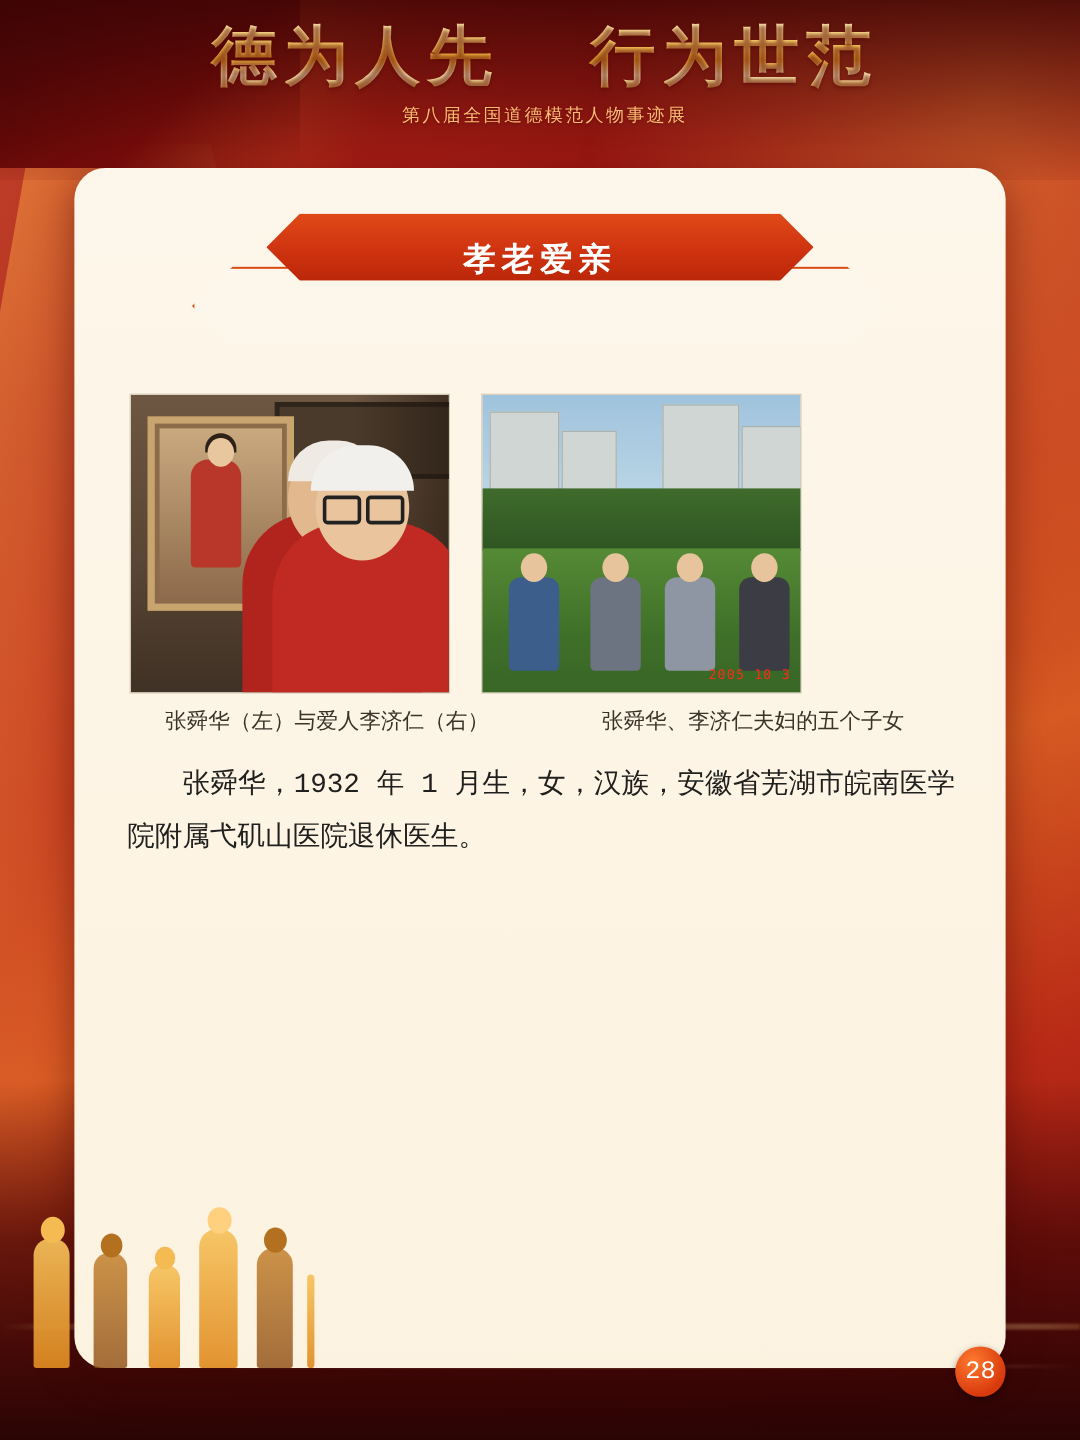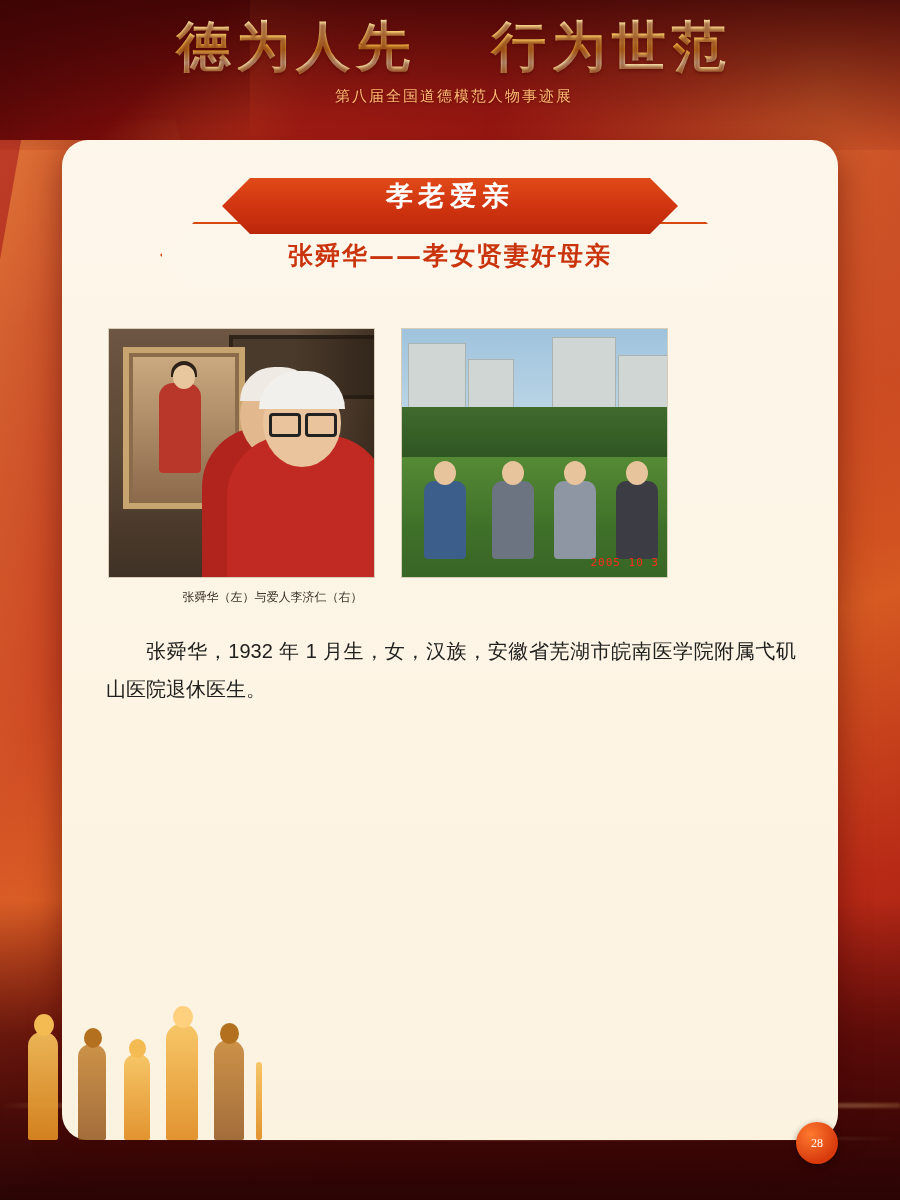--- a/index.html
+++ b/index.html
@@ -77,21 +77,21 @@
     border-radius:26px;
     box-shadow:0 10px 32px rgba(60,5,5,0.45);
   }
 
   
   .banner-wrap{position:absolute;left:50%;transform:translateX(-50%);top:38px;width:580px;height:110px;}
   .banner-ribbon{
     position:absolute;left:62px;top:0;width:456px;height:56px;
     background:linear-gradient(180deg,#e04a18 0%,#cf3310 55%,#bb2709 100%);
     clip-path:polygon(28px 0,428px 0,456px 28px,428px 56px,28px 56px,0 28px);
-    display:flex;align-items:flex-start;justify-content:center;
+    display:flex;align-items:flex-end;justify-content:center;
   }
   .banner-ribbon span{
     color:#fff;font-size:27px;font-weight:bold;letter-spacing:5px;
     font-family:"DejaVu Serif",serif;
   }
   .banner-lower{
     position:absolute;left:0;top:44px;width:580px;height:66px;
     border:2px solid #d9490f;
     clip-path:polygon(34px 0,546px 0,580px 33px,546px 66px,34px 66px,0 33px);
     background:#fdf6ea;
@@ -104,21 +104,21 @@
   .person-name{
     color:#c9340d;font-size:25px;font-weight:bold;letter-spacing:2px;
     font-family:"DejaVu Serif",serif;
   }
 
   
   .photos{position:absolute;left:46px;top:188px;width:684px;}
   .photo-row{display:flex;gap:26px;}
   .photo-box{position:relative;width:265px;height:248px;overflow:hidden;border:1px solid #d8cdb8;}
   .cap{
-    text-align:center;font-size:12px;color:#3b3228;margin-top:11px;
+    text-align:center;font-size:18px;color:#3b3228;margin-top:11px;
     font-family:"DejaVu Sans","Liberation Sans",sans-serif;
   }
   .cap-row{display:flex;gap:26px;}
   .cap-cell{width:329px;}
 
   
   .p1{background:linear-gradient(180deg,#6d5642 0%,#5a4634 55%,#3f3125 100%);}
   .p1 .wallframe{position:absolute;left:14px;top:18px;width:110px;height:150px;background:#8c6b4a;border:6px solid #c8a46e;}
   .p1 .wallframe .pic{position:absolute;inset:4px;background:linear-gradient(180deg,#caa97f,#8d6b4c);}
   .p1 .wallframe .lady{position:absolute;left:30px;top:30px;width:42px;height:90px;background:#b9372a;border-radius:14px 14px 4px 4px;}
@@ -141,38 +141,38 @@
   .p2 .bldg{position:absolute;background:#cfd6d3;border:1px solid #aab3af;}
   .p2 .treeline{position:absolute;left:0;top:78px;width:329px;height:52px;background:linear-gradient(180deg,#3f6b2c,#2f5522);}
   .p2 .lawn{position:absolute;left:0;bottom:0;width:329px;height:120px;background:linear-gradient(180deg,#558a35,#3f7029 60%,#386626);}
   .p2 .person{position:absolute;bottom:18px;width:42px;height:78px;border-radius:10px 10px 4px 4px;}
   .p2 .phead{position:absolute;width:22px;height:24px;background:#e7c49b;border-radius:50%;}
   .p2 .stamp{position:absolute;right:8px;bottom:8px;color:#ff2b1a;font-size:11px;font-family:"DejaVu Sans Mono","Liberation Mono",monospace;letter-spacing:1px;}
 
   
   .body-text{
     position:absolute;left:44px;top:492px;width:690px;
-    font-size:20px;line-height:1.92;color:#20201e;
-    font-family:Liberation Sans, sans-serif;
+    font-size:23px;line-height:1.92;color:#20201e;
+    font-family:Liberation Mono, monospace;
     text-align:justify;
   }
   .body-text p{margin:0 0 2px 0;text-indent:2em;}
 
   
   .silhouettes{position:absolute;left:0;bottom:60px;width:900px;height:170px;}
   .sil{position:absolute;bottom:0;background:linear-gradient(180deg,#f6c25c,#e08b21);opacity:.92;}
   .sil.dark{background:linear-gradient(180deg,#c07a22,#8d4c12);opacity:.8;}
   .sil-head{position:absolute;border-radius:50%;}
 
   
   .page-num{
     position:absolute;right:62px;bottom:36px;width:42px;height:42px;border-radius:50%;
     background:radial-gradient(circle at 35% 30%,#ff7a2f,#d83a0c 70%);
     color:#fff;display:flex;align-items:center;justify-content:center;
-    font-size:12px;font-family:Liberation Serif, serif;
+    font-size:21px;font-family:Liberation Mono, monospace;
     box-shadow:0 2px 6px rgba(0,0,0,0.4);
   }
 </style>
 </head>
 <body>
 
 <div class="bg-base"></div>
 <div class="bg-left-ray"></div>
 <div class="bg-ray2"></div>
 <div class="bg-right-glow"></div>
@@ -188,23 +188,20 @@
     <span class="gap"></span>
     <span>行为世范</span>
   </div>
   <div class="sub-title">第八届全国道德模范人物事迹展</div>
 </div>
 
 <div class="card">
 
   <div class="banner-wrap">
     <div class="banner-lower"></div>
-    <div class="banner-lower-inner">
-      <span class="person-name">张舜华——孝女贤妻好母亲</span>
-    </div>
     <div class="banner-ribbon">
       <span>孝老爱亲</span>
     </div>
   </div>
 
   <div class="photos">
     <div class="photo-row">
 
       <div class="photo-box p1">
         <div class="topart"></div>
@@ -252,20 +249,23 @@
 
         <div class="stamp">2005 10  3</div>
       </div>
 
     </div>
 
     <div class="cap-row">
       <div class="cap-cell">
         <div class="cap">张舜华（左）与爱人李济仁（右）</div>
       </div>
+      <div class="cap-cell">
+        <div class="cap">张舜华、李济仁夫妇的五个子女</div>
+      </div>
     </div>
   </div>
 
   <div class="body-text">
     <p>张舜华，1932 年 1 月生，女，汉族，安徽省芜湖市皖南医学院附属弋矶山医院退休医生。</p>
   </div>
 </div>
 
 <div class="silhouettes">
   <div class="sil" style="left:28px;width:30px;height:108px;border-radius:14px 14px 2px 2px;"></div>

